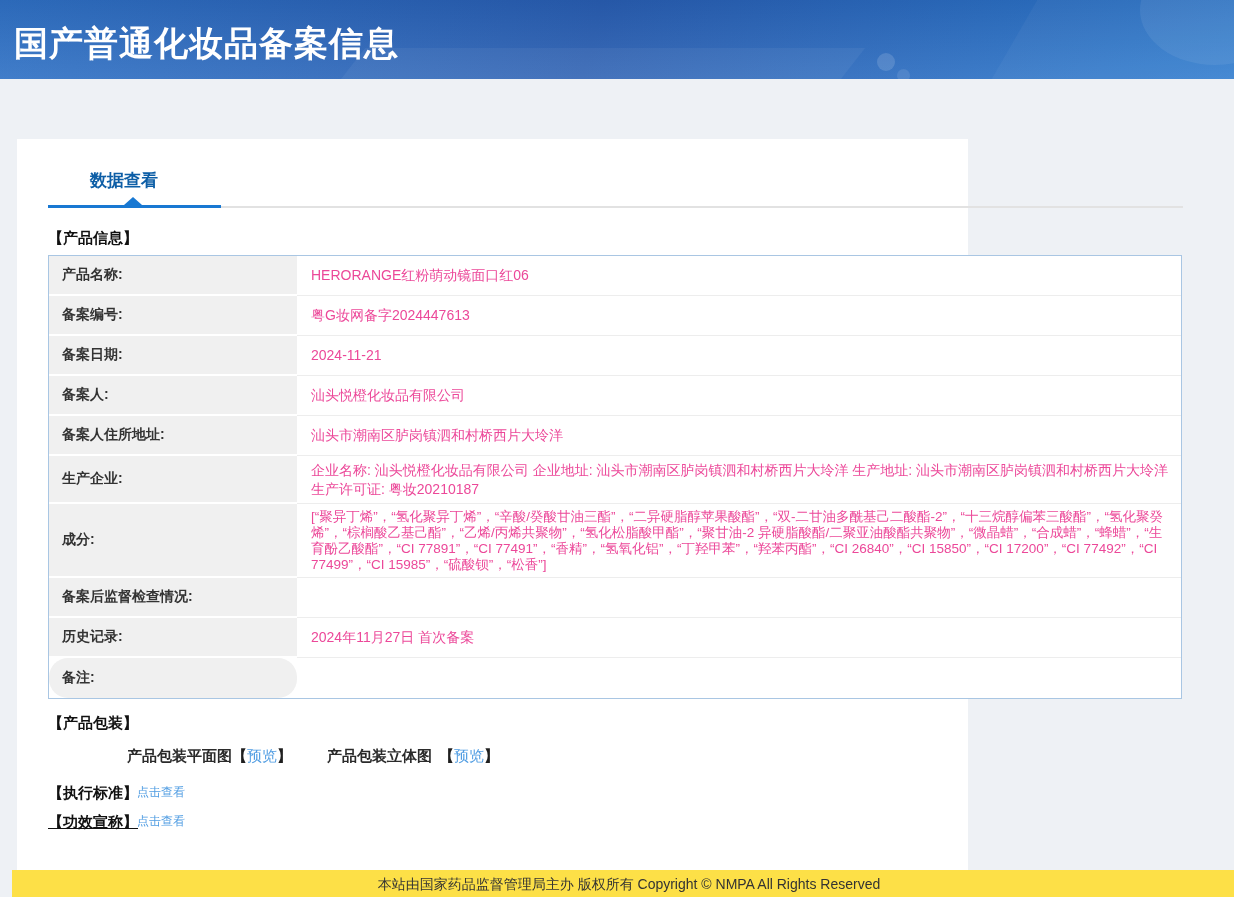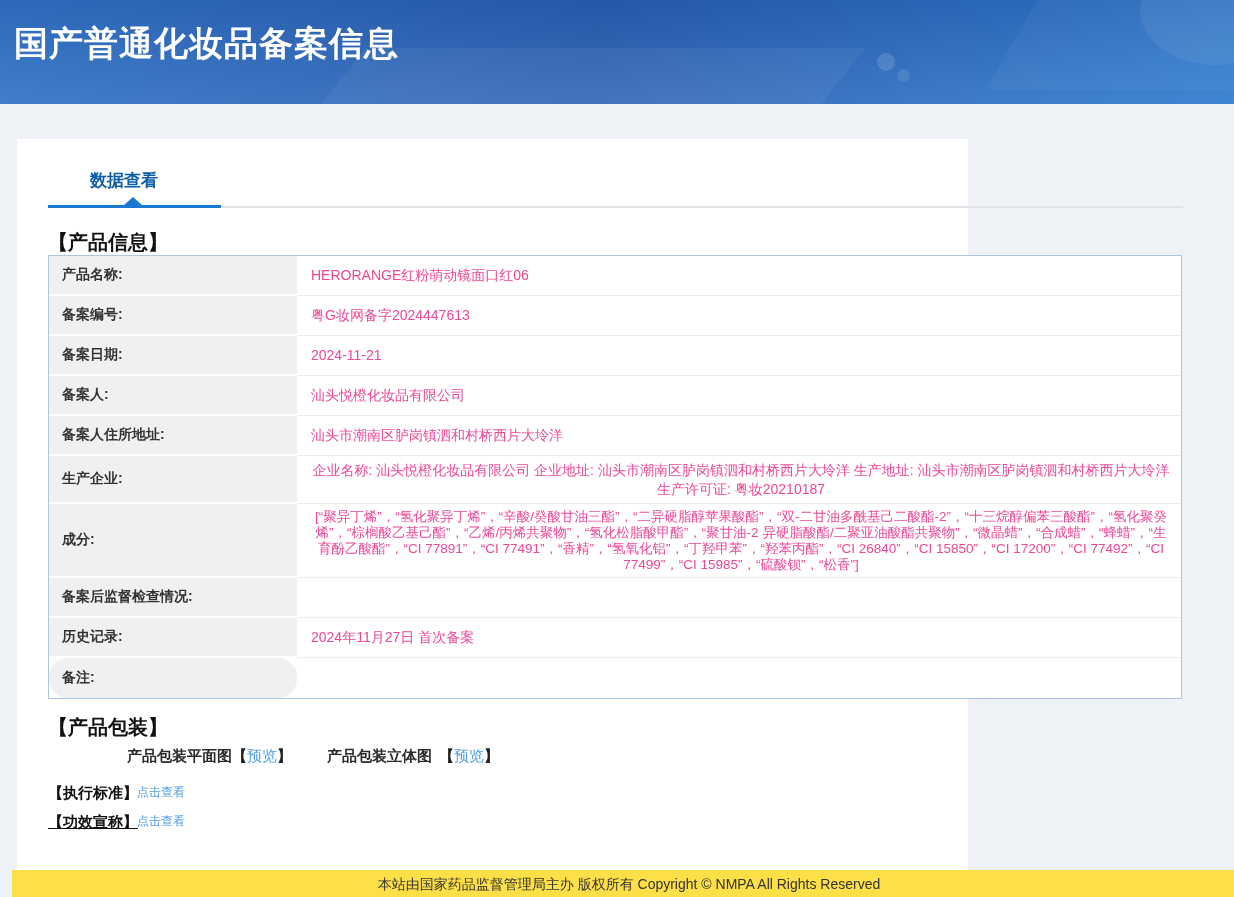--- a/index.html
+++ b/index.html
@@ -6,21 +6,21 @@
   html,body { width:1234px; height:897px; }
   body {
     position:relative;
     background:#eef1f5;
     font-family:"Liberation Sans", sans-serif;
     overflow:hidden;
   }
 
   
   .header {
-    position:absolute; left:0; top:0; width:1234px; height:104px;
+    position:absolute; left:0; top:0; width:1234px; height:79px;
     background:linear-gradient(105deg, #3173c6 0%, #2a5fb2 48%, #2f7ccf 100%);
     overflow:hidden;
   }
   .header::after{
     content:""; position:absolute; inset:0;
     background:linear-gradient(to bottom, rgba(0,20,70,0.10), rgba(255,255,255,0.08));
   }
   .header-title {
     position:absolute; left:14px; top:21px; z-index:3;
     font-size:34px; font-weight:700; color:#ffffff; letter-spacing:1px;
@@ -51,30 +51,30 @@
     white-space:nowrap;
   }
   .tab-line { position:absolute; left:31px; top:66px; width:1135px; height:3px; }
   .tab-line-gray { position:absolute; left:0; top:1px; width:100%; height:2px; background:#e2e2e2; }
   .tab-line-blue { position:absolute; left:0; top:0; width:173px; height:3px; background:#1878d2; }
   .tab-line-tri  { position:absolute; left:76px; top:-8px; width:0; height:0;
     border-left:9px solid transparent; border-right:9px solid transparent;
     border-bottom:8px solid #1878d2; }
 
   
-  .section-title { position:absolute; font-size:20px; font-weight:700; color:#111111; white-space:nowrap; }
+  .section-title { position:absolute; font-size:15px; font-weight:700; color:#111111; white-space:nowrap; }
   .st-product   { left:31px; top:90px; }
   .st-packaging { left:31px; top:575px; }
   .st-exec      { left:31px; top:645px; font-size:15px; }
   .st-claim     { left:31px; top:674px; font-size:15px;text-decoration:underline; }
 
   
   .info-table {
     position:absolute; left:31px; top:116px; width:1134px;
-    border:1px solid #a9c6e3; background:#ffffff;text-align:center;
+    border:1px solid #a9c6e3; background:#ffffff;
   }
   .irow { display:flex; min-height:40px; }
   .irow.h48 { min-height:48px; }
   .irow.h74 { min-height:74px; }
   .ilabel {
     width:248px; flex:0 0 248px; background:#f0f0f0;
     display:flex; align-items:center; padding:2px 8px 2px 13px;
     font-size:14px; font-weight:700; color:#333333;
     border-bottom:2px solid #ffffff;
   }

